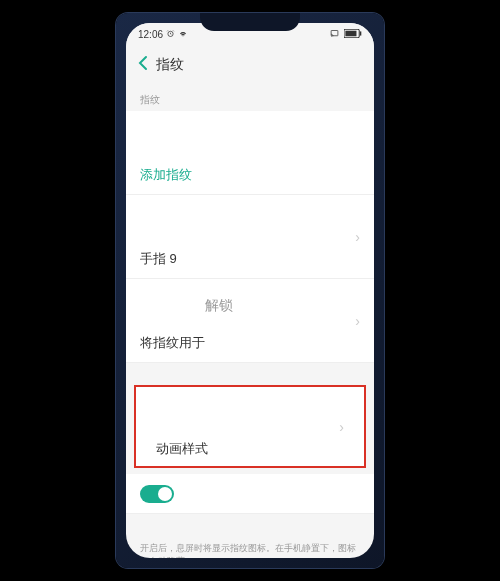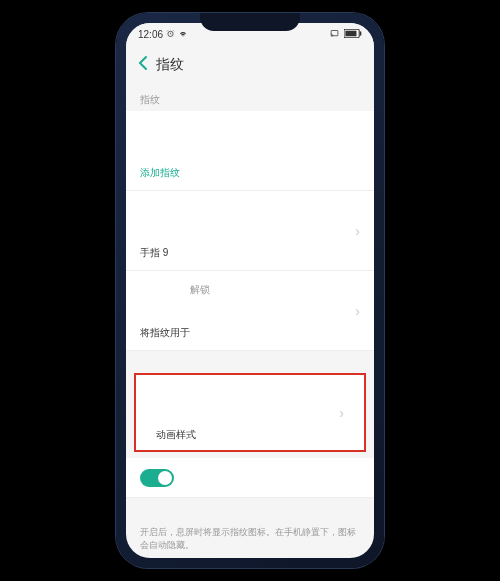--- a/index.html
+++ b/index.html
@@ -9,21 +9,21 @@
       height: 581px;
       display: flex;
       align-items: center;
       justify-content: center;
       font-family: -apple-system, "Helvetica Neue", Arial, sans-serif;
     }
     .phone {
       width: 268px;
       height: 555px;
       background: linear-gradient(135deg, #1a2845, #0e1628);
-      border-radius: 32px;
+      border-radius: 12px;
       padding: 10px;
       position: relative;
       box-shadow: 0 0 0 1px #2a3a5a;
     }
     .screen {
       width: 100%;
       height: 100%;
       background: #f5f5f5;
       border-radius: 24px;
       overflow: hidden;
@@ -89,28 +89,28 @@
       display: flex;
       align-items: center;
       justify-content: space-between;
       border-bottom: 1px solid #eee;
       min-height: 40px;
     }
     .list-item.green .item-title {
       color: #1aad8f;
     }
     .item-title {
-      font-size: 10px;
+      font-size: 13px;
       color: #333;
       margin-top: 45px;
     }
     .item-sub {
-      font-size: 10px;
+      font-size: 14px;
       color: #999;
-      margin-top: 2px;
+      margin-top: 8px;
     }
     .item-left { display: flex; flex-direction: row; }
     .chevron {
       color: #ccc;
       font-size: 14px;
     }
     .highlight-box {
       border: 2px solid #d93025;
       margin: 12px 8px 6px;
       background: #fff;

